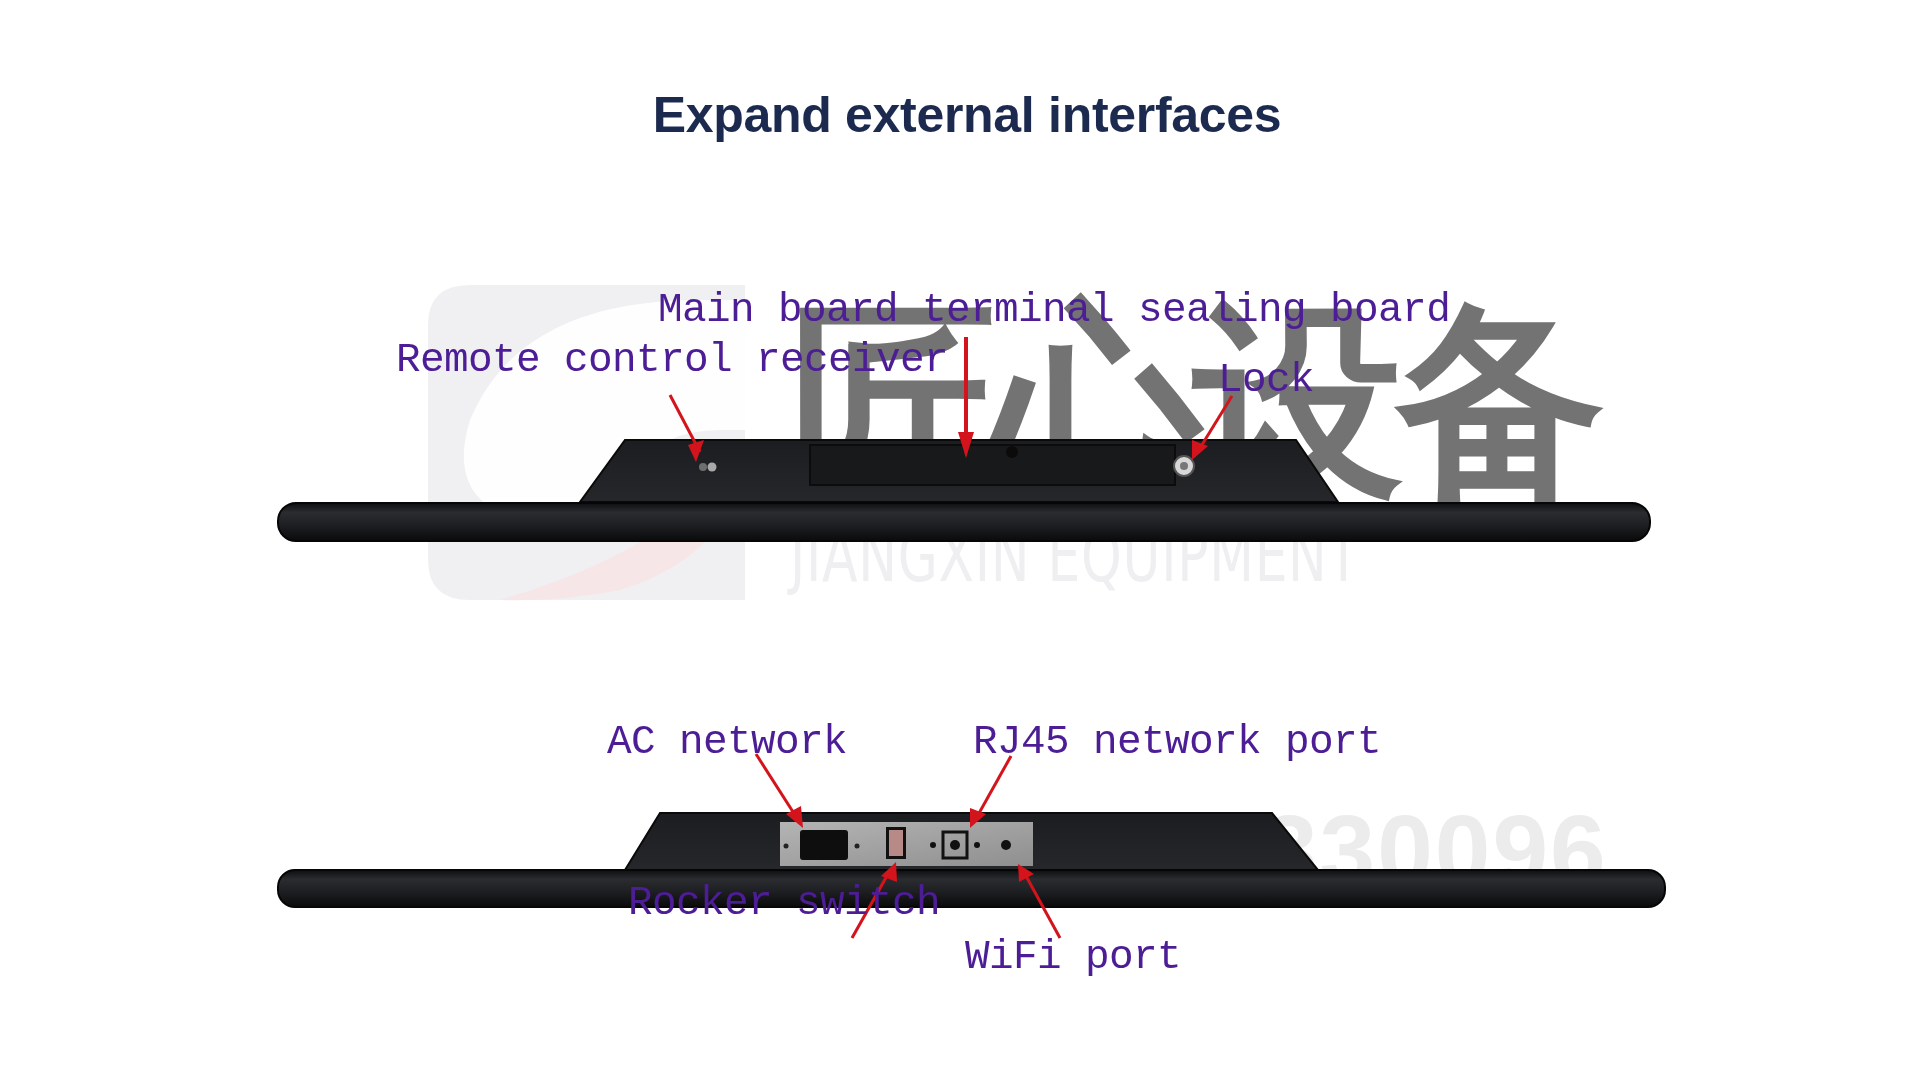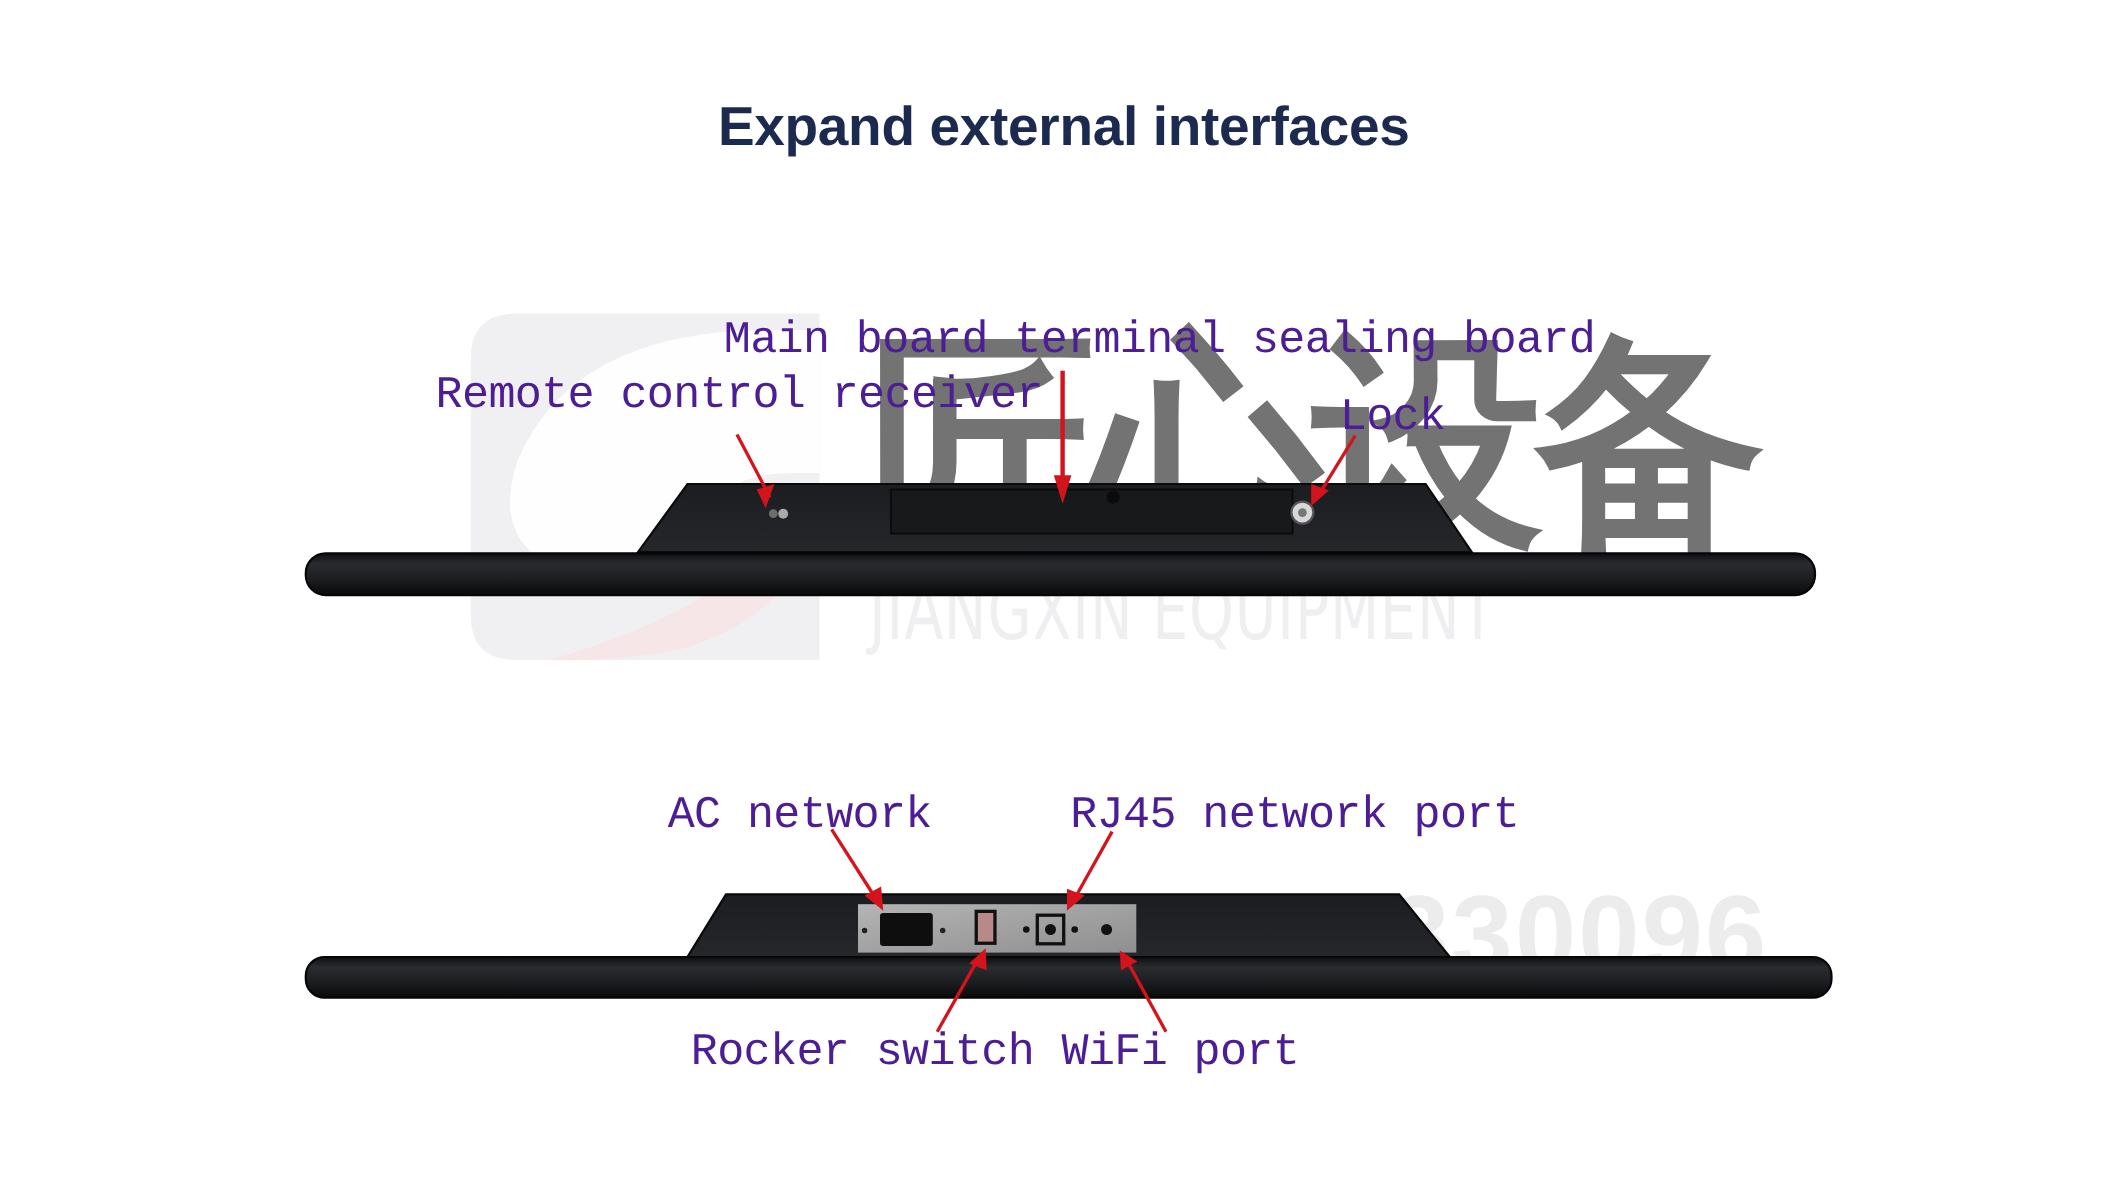--- a/index.html
+++ b/index.html
@@ -132,14 +132,14 @@
     <polygon points="1018,864 1034,874 1019,882" stroke="none"></polygon>
   </g>
 </svg>
 
 <div class="label" style="left:658px; top:290px;">Main board terminal sealing board</div>
 <div class="label" style="left:396px; top:340px;">Remote control receiver</div>
 <div class="label" style="left:1218px; top:360px;">Lock</div>
 
 <div class="label" style="left:607px; top:722px;">AC network</div>
 <div class="label" style="left:973px; top:722px;text-align:center;">RJ45 network port</div>
-<div class="label" style="left:628px; top:937px;">Rocker switch</div>
+<div class="label" style="left:628px; top:883px;">Rocker switch</div>
 <div class="label" style="left:965px; top:937px;">WiFi port</div>
 
 </body></html>

